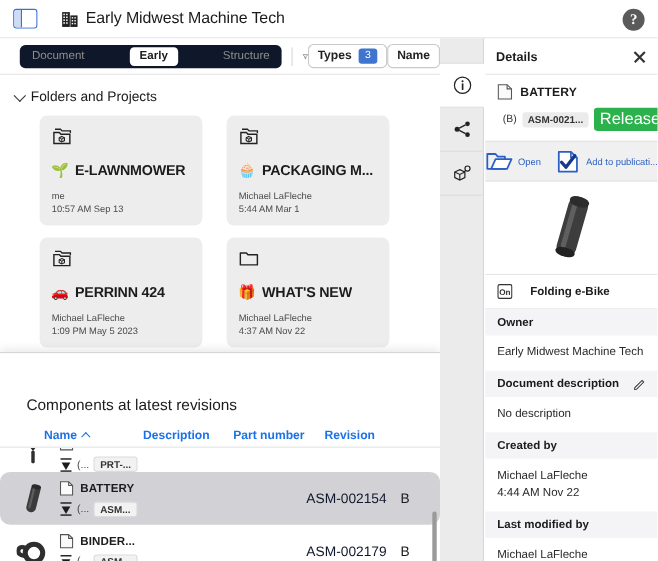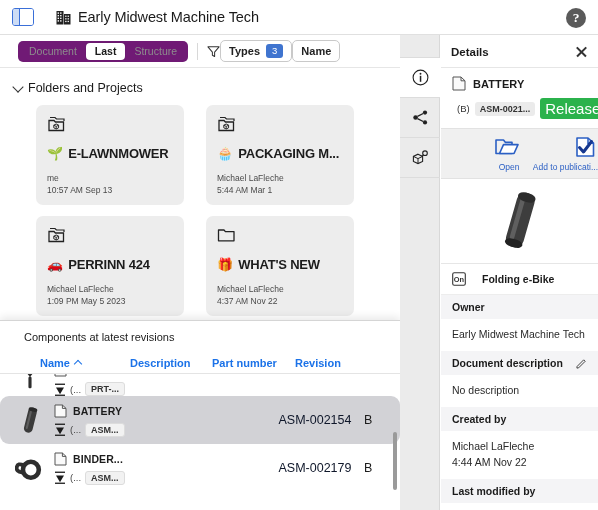--- a/index.html
+++ b/index.html
@@ -37,21 +37,21 @@
   }
 
   
   .maincol { position:absolute; left:0; top:35px; width:400px; height:475px; background:#fff; overflow:hidden; }
 
   .toolbar {
     position:relative; height:33px; display:flex; align-items:center;
     padding-left:18px; border-bottom:1px solid #e6e6e6; background:#fff;
   }
   .segctl {
-    display:flex; background:#701a75; border-radius:5px; height:21px; padding:2px;
+    display:flex; background:#0f172a; border-radius:5px; height:21px; padding:2px;gap:32px;
   }
   .segctl .seg {
     font-size:10.5px; color:#8d8d8d; padding:0 9px; line-height:17px; height:17px;
     border-radius:4px; cursor:pointer; white-space:nowrap;
   }
   .segctl .seg.active { background:#fff; color:#1a1a1a; font-weight:bold; box-shadow:0 0 1px rgba(0,0,0,.35); }
 
   .tb-sep { width:1px; height:17px; background:#d8d8d8; margin:0 9px; }
   .funnel { width:13px; height:13px; cursor:pointer; }
 
@@ -84,21 +84,21 @@
                white-space:nowrap; overflow:hidden; }
   .card-meta { position:absolute; left:11px; bottom:9px; font-size:8.5px; color:#4a4a4a; line-height:1.35; }
 
   
   .comp-panel {
     position:absolute; left:0; bottom:0; width:400px; height:190px;
     background:#fff; border-top:1px solid #d5d5d5;
     box-shadow:0 -3px 8px rgba(0,0,0,0.09);
     overflow:hidden;
   }
-  .comp-title { font-size:11px; color:#1b1b1b; padding:10px 0 9px 24px; background:#fff; }
+  .comp-title { font-size:14px; color:#1b1b1b; padding:10px 0 9px 24px; background:#fff;margin-top:29px; }
   .comp-head {
     display:flex; align-items:center; padding-left:40px; border-bottom:1px solid #e4e4e4;
     height:22px; background:#fff; position:relative; z-index:3;
   }
   .ch { font-size:11px; font-weight:bold; color:#1b72e8; cursor:pointer; white-space:nowrap; }
   .ch-name { width:90px; display:flex; align-items:center; gap:5px; }
   .sortcaret { width:6px; height:6px; border-left:1.3px solid #1b72e8; border-top:1.3px solid #1b72e8;
                transform:rotate(45deg); margin-top:2px; }
   .ch-desc { width:82px; }
   .ch-part { width:83px; }
@@ -171,21 +171,21 @@
   }
   .d-released {
     font-size:15px; color:#fff; background:#2bb24c; border-radius:3px;
     padding:2px 5px; white-space:nowrap;
   }
 
   .d-actions {
     display:flex; background:#f0f0f0; border-top:1px solid #e2e2e2; border-bottom:1px solid #e2e2e2;
     padding:7px 0 6px 0;
   }
-  .d-act { flex:1; display:flex; flex-direction:column; align-items:flex-end; gap:4px; cursor:pointer; }
+  .d-act { flex:1; display:flex; flex-direction:row; align-items:center; gap:4px; cursor:pointer; }
   .d-act-label { font-size:8.5px; color:#2b5fc4; max-width:72px; text-align:center;
                  white-space:nowrap; overflow:hidden; }
 
   .d-preview { height:85px; display:flex; align-items:center; justify-content:center;
                border-bottom:1px solid #e6e6e6; }
 
   .d-src { display:flex; align-items:center; gap:16px; padding:8px 0 8px 11px; border-bottom:1px solid #ededed; }
   .d-src-txt { font-size:10.5px; color:#1b1b1b;font-weight:bold; }
 
   .d-seclabel {
@@ -227,21 +227,21 @@
       <span class="doc-title">Early Midwest Machine Tech</span>
     </div>
     <div class="help-btn">?</div>
   </div>
 
   <div class="maincol">
 
     <div class="toolbar">
       <div class="segctl">
         <div class="seg">Document</div>
-        <div class="seg active">Last</div>
+        <div class="seg active">Early</div>
         <div class="seg">Structure</div>
       </div>
       <div class="tb-sep"></div>
       <svg class="funnel" viewBox="0 0 14 14">
         <path d="M1 2 H13 L8.2 7.6 V12.4 L5.8 11 V7.6 Z" fill="none" stroke="#333" stroke-width="1.1" stroke-linejoin="round"></path>
       </svg>
       <div class="chip">
         <span>Types</span>
         <span class="badge">3</span>
       </div>

